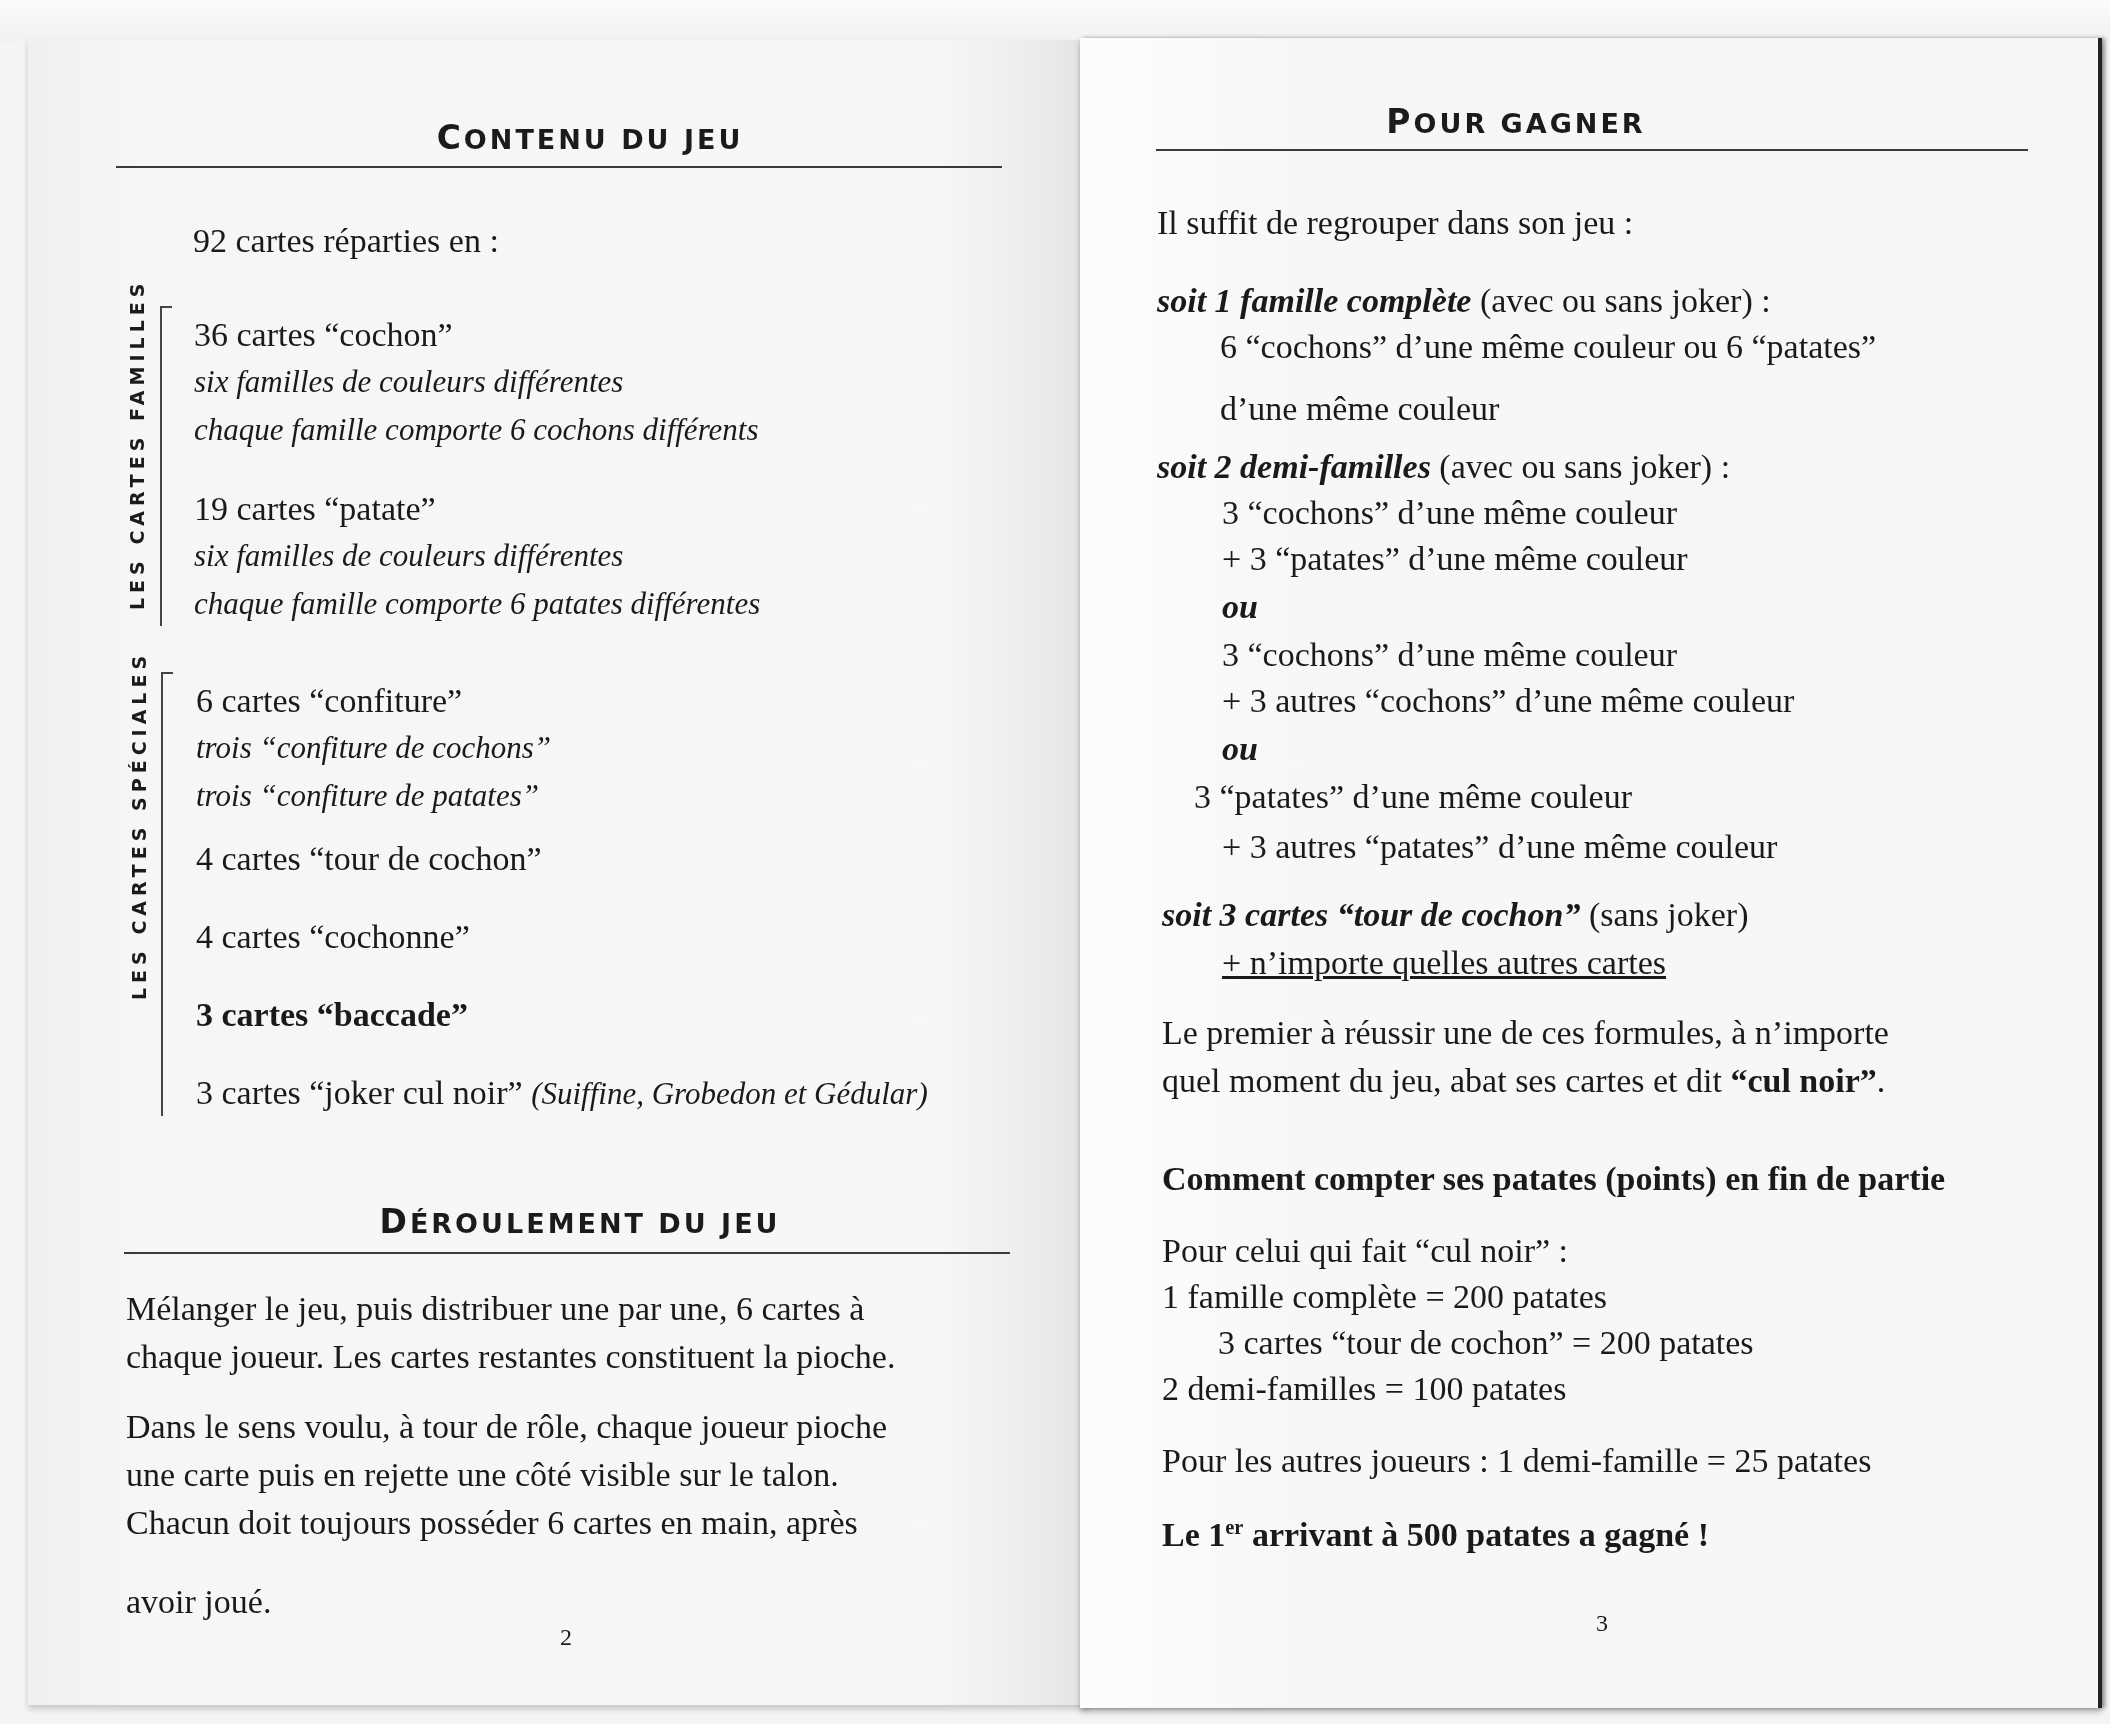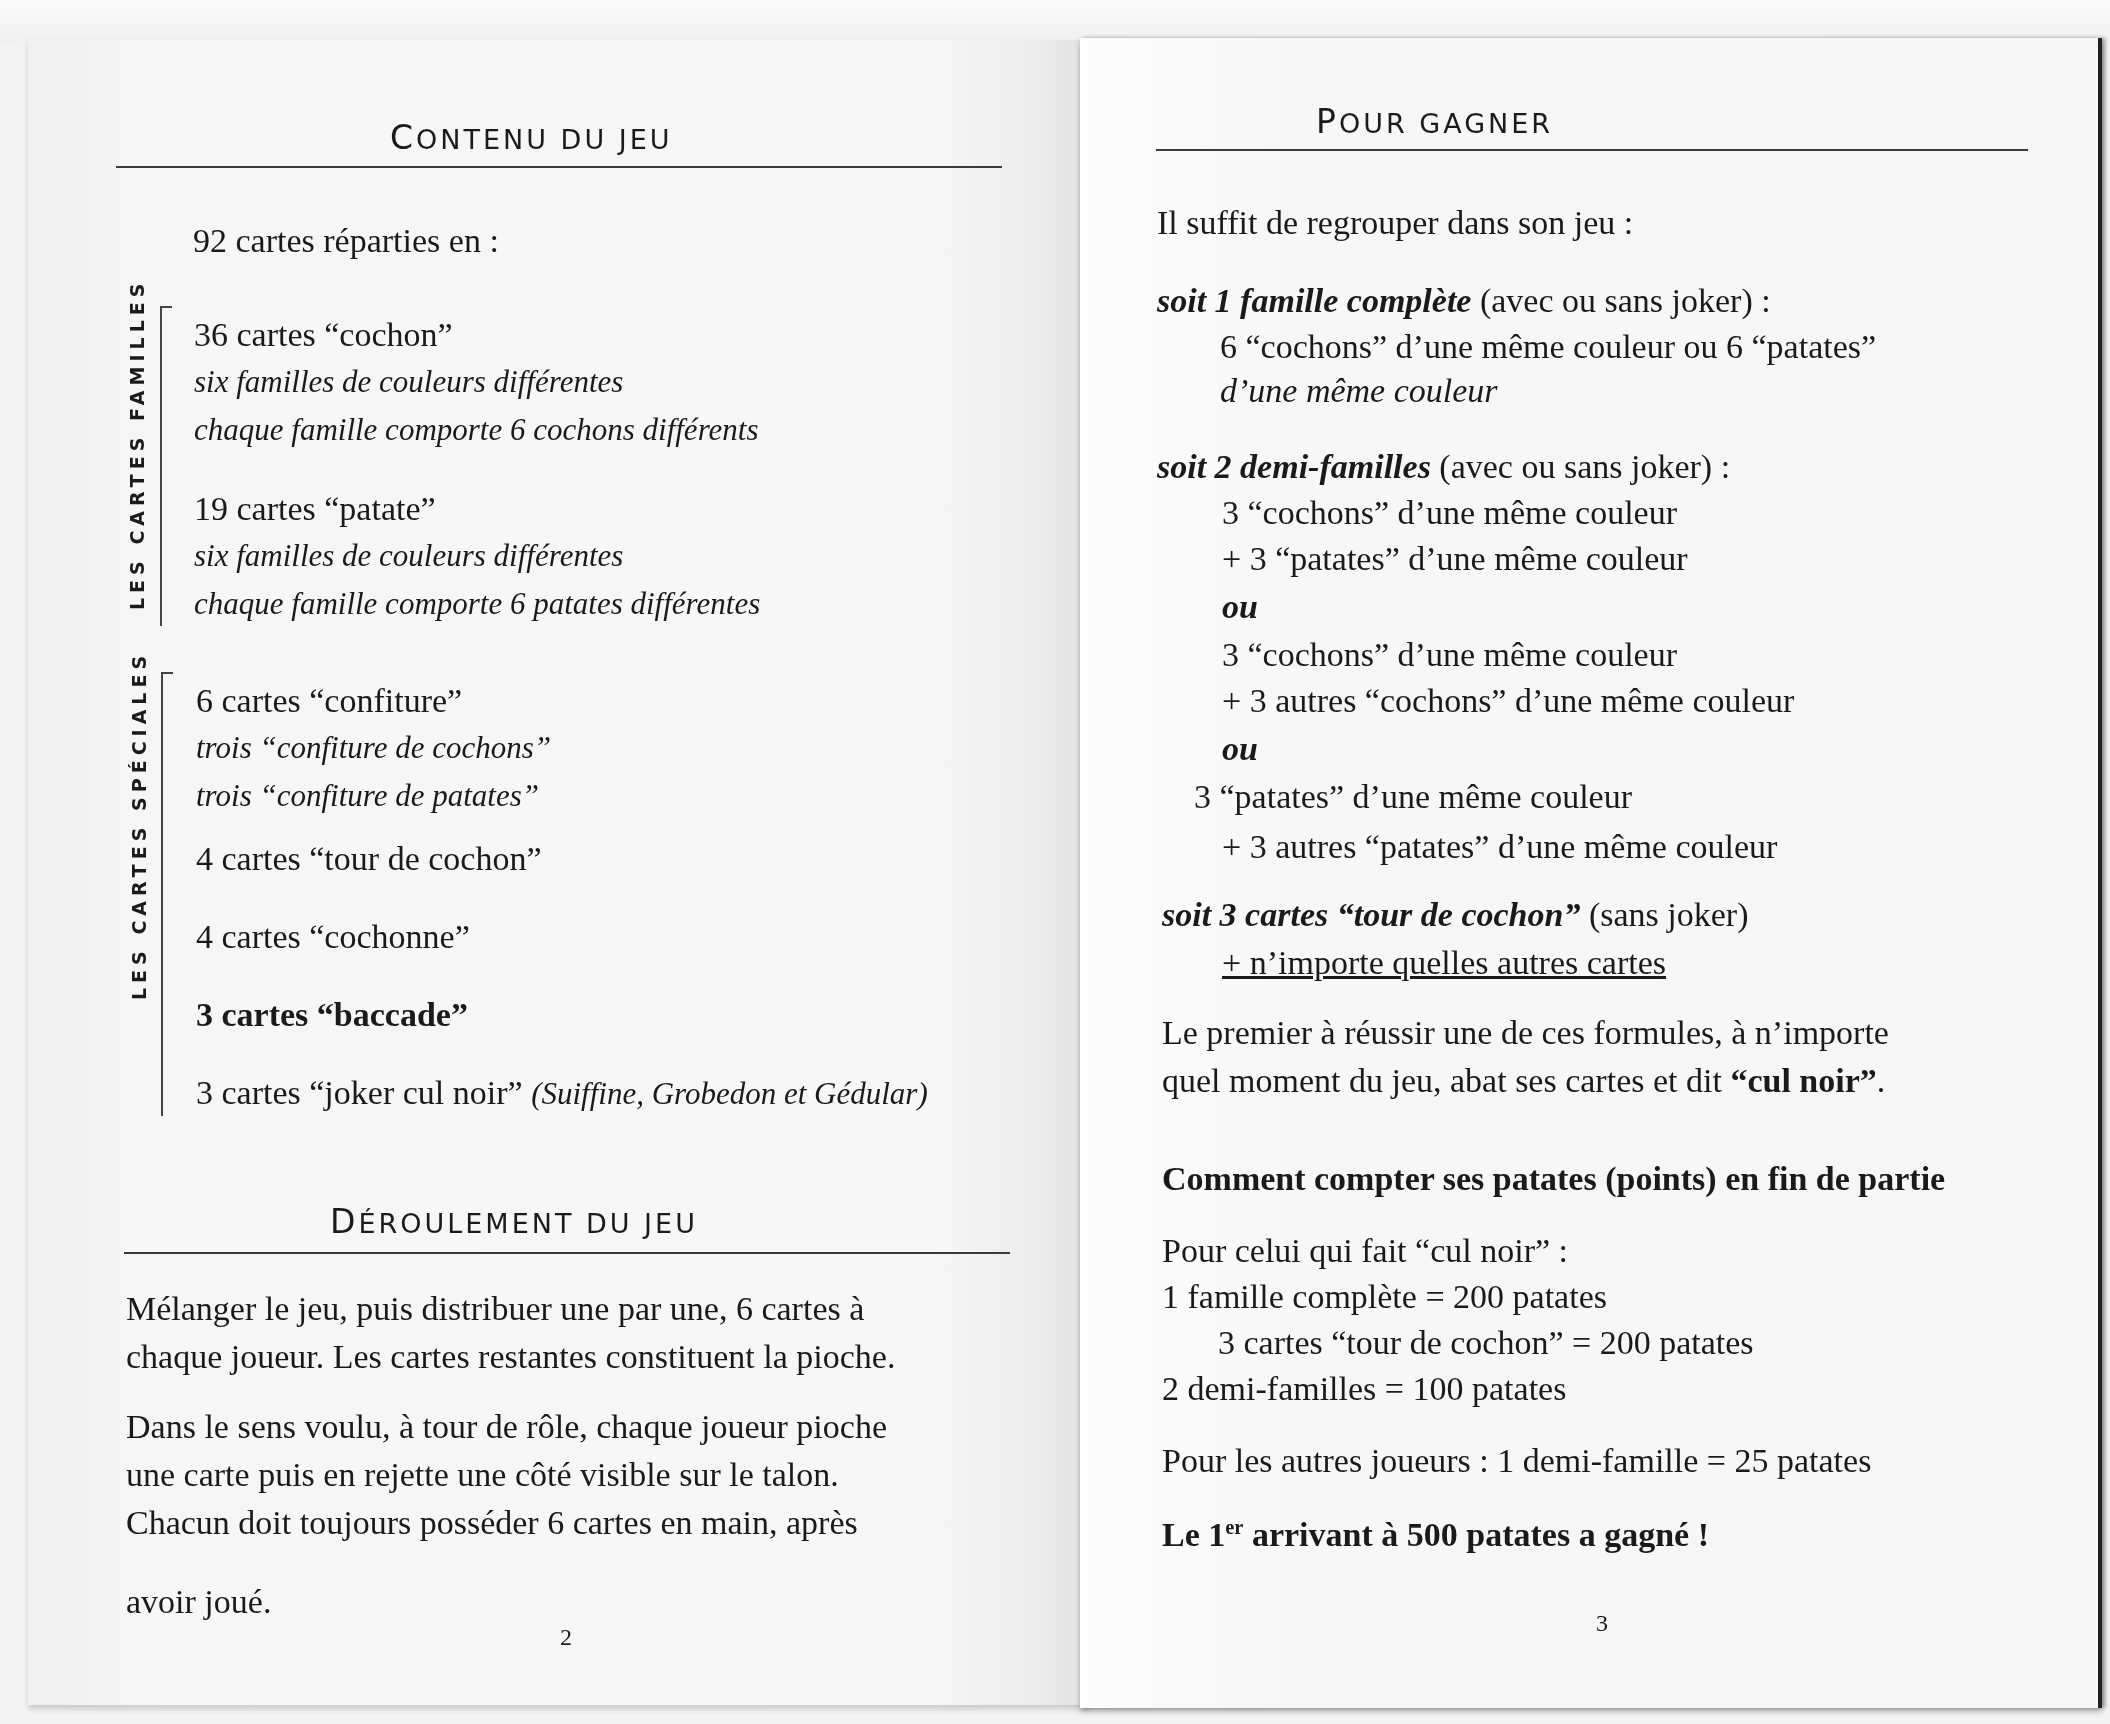--- a/index.html
+++ b/index.html
@@ -24,22 +24,22 @@
   }
   .page.right {
     left: 1080px; width: 1018px; top: 38px; height: 1670px;
     background: linear-gradient(90deg, #fdfdfd 0%, #f7f7f7 20%, #f6f6f6 100%);
     border-right: 4px solid #222;
     box-shadow: 0 4px 6px rgba(0,0,0,0.25), 3px 0 4px rgba(0,0,0,0.35);
   }
   .heading {
     position: absolute;
     font-family: "DejaVu Sans", sans-serif;
-    font-weight: normal; font-size: 27px; letter-spacing: 3px;
-    text-transform: uppercase; color: #1b1b1b; 
+    font-weight: bold; font-size: 27px; letter-spacing: 3px;
+    text-transform: uppercase; color: #1b1b1b; text-align: center;
   }
   .heading .cap { font-size: 33px; }
   .rule { position: absolute; height: 2px; background: #3a3a3a; }
   .t { position: absolute; white-space: nowrap; font-size: 34px; line-height: 1; }
   .i { font-style: italic; }
   .b { font-weight: bold; }
   .ital-sm { font-style: italic; font-size: 31px; }
   .side-label {
     position: absolute;
     font-family: "DejaVu Sans", sans-serif; font-weight: bold;
@@ -112,21 +112,21 @@
   <span class="cap">P</span><span>our gagner</span>
 </div>
 <div class="rule" style="left:1156px; top:149px; width:872px;"></div>
 
 <div class="t" style="left:1157px; top:206px;">Il suffit de regrouper dans son jeu :</div>
 
 <div class="t" style="left:1157px; top:284px;">
   <span class="i b">soit 1 famille complète</span><span> (avec ou sans joker) :</span>
 </div>
 <div class="t" style="left:1220px; top:330px;">6 “cochons” d’une même couleur ou 6 “patates”</div>
-<div class="t" style="left:1220px; top:374px;font-style:italic;">d’une même couleur</div>
+<div class="t" style="left:1220px; top:392px;">d’une même couleur</div>
 
 <div class="t" style="left:1157px; top:450px;">
   <span class="i b">soit 2 demi-familles</span><span> (avec ou sans joker) :</span>
 </div>
 <div class="t" style="left:1222px; top:496px;">3 “cochons” d’une même couleur</div>
 <div class="t" style="left:1222px; top:542px;">+ 3 “patates” d’une même couleur</div>
 <div class="t i b" style="left:1222px; top:590px;">ou</div>
 <div class="t" style="left:1222px; top:638px;">3 “cochons” d’une même couleur</div>
 <div class="t" style="left:1222px; top:684px;">+ 3 autres “cochons” d’une même couleur</div>
 <div class="t i b" style="left:1222px; top:732px;">ou</div>

